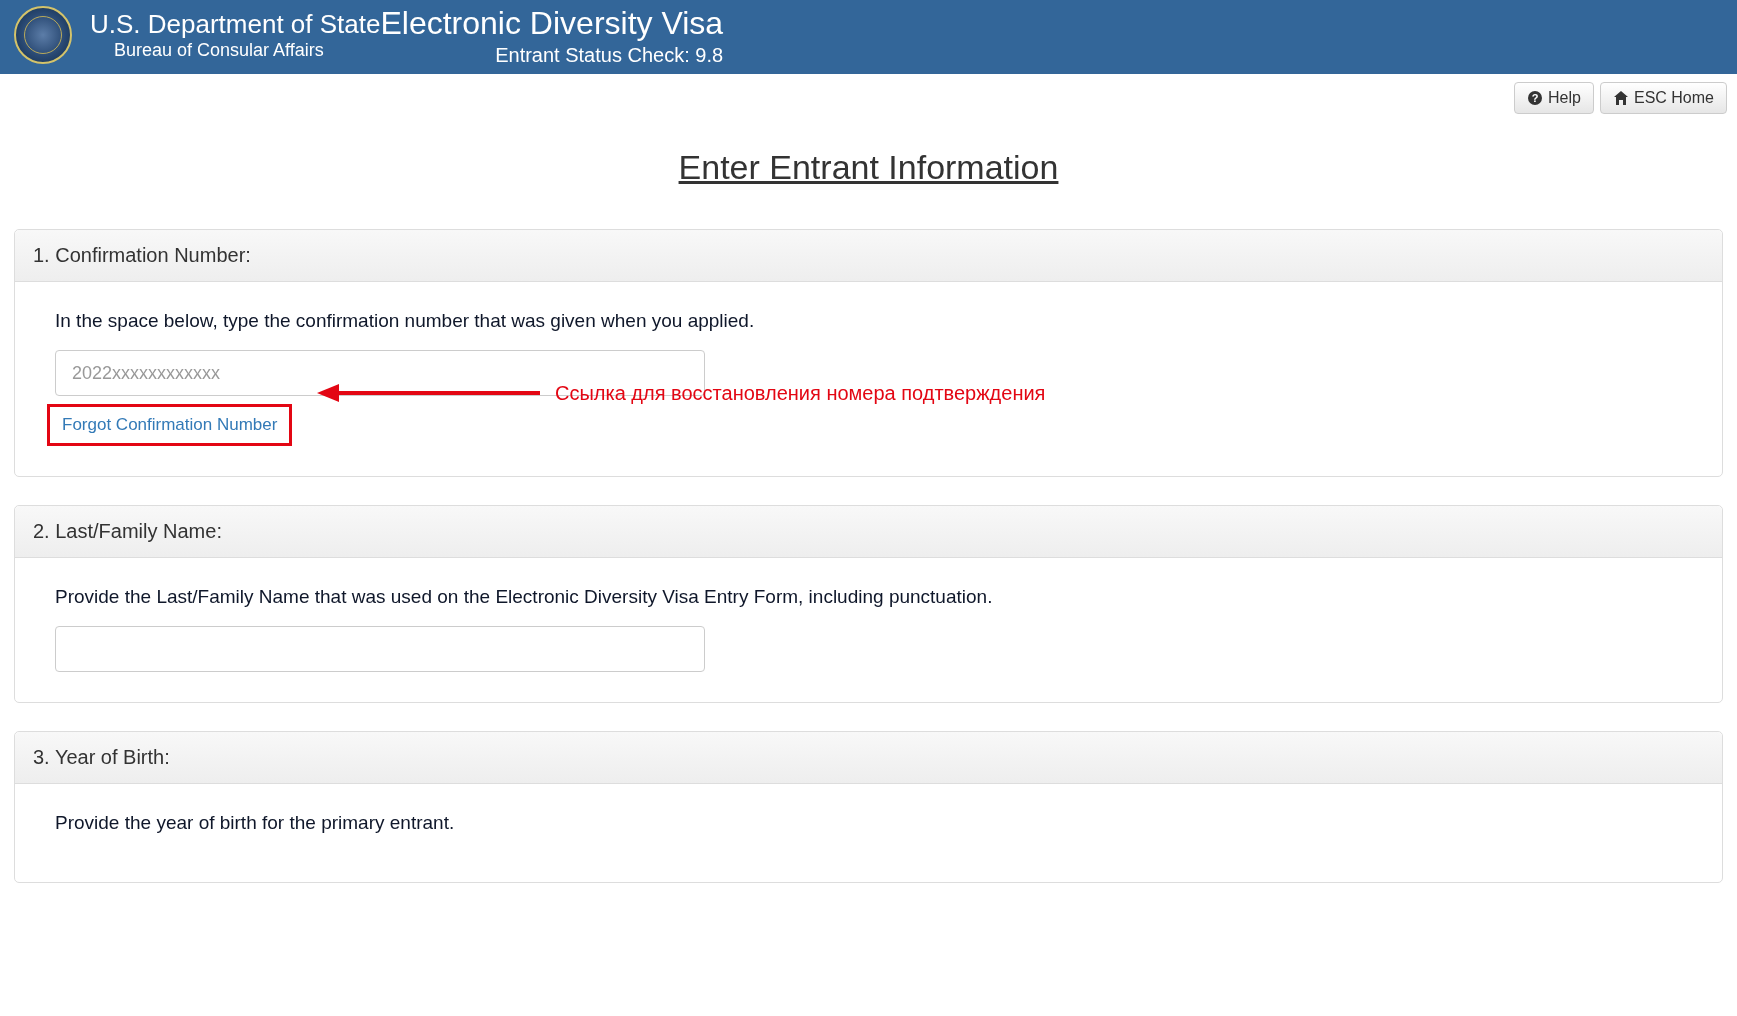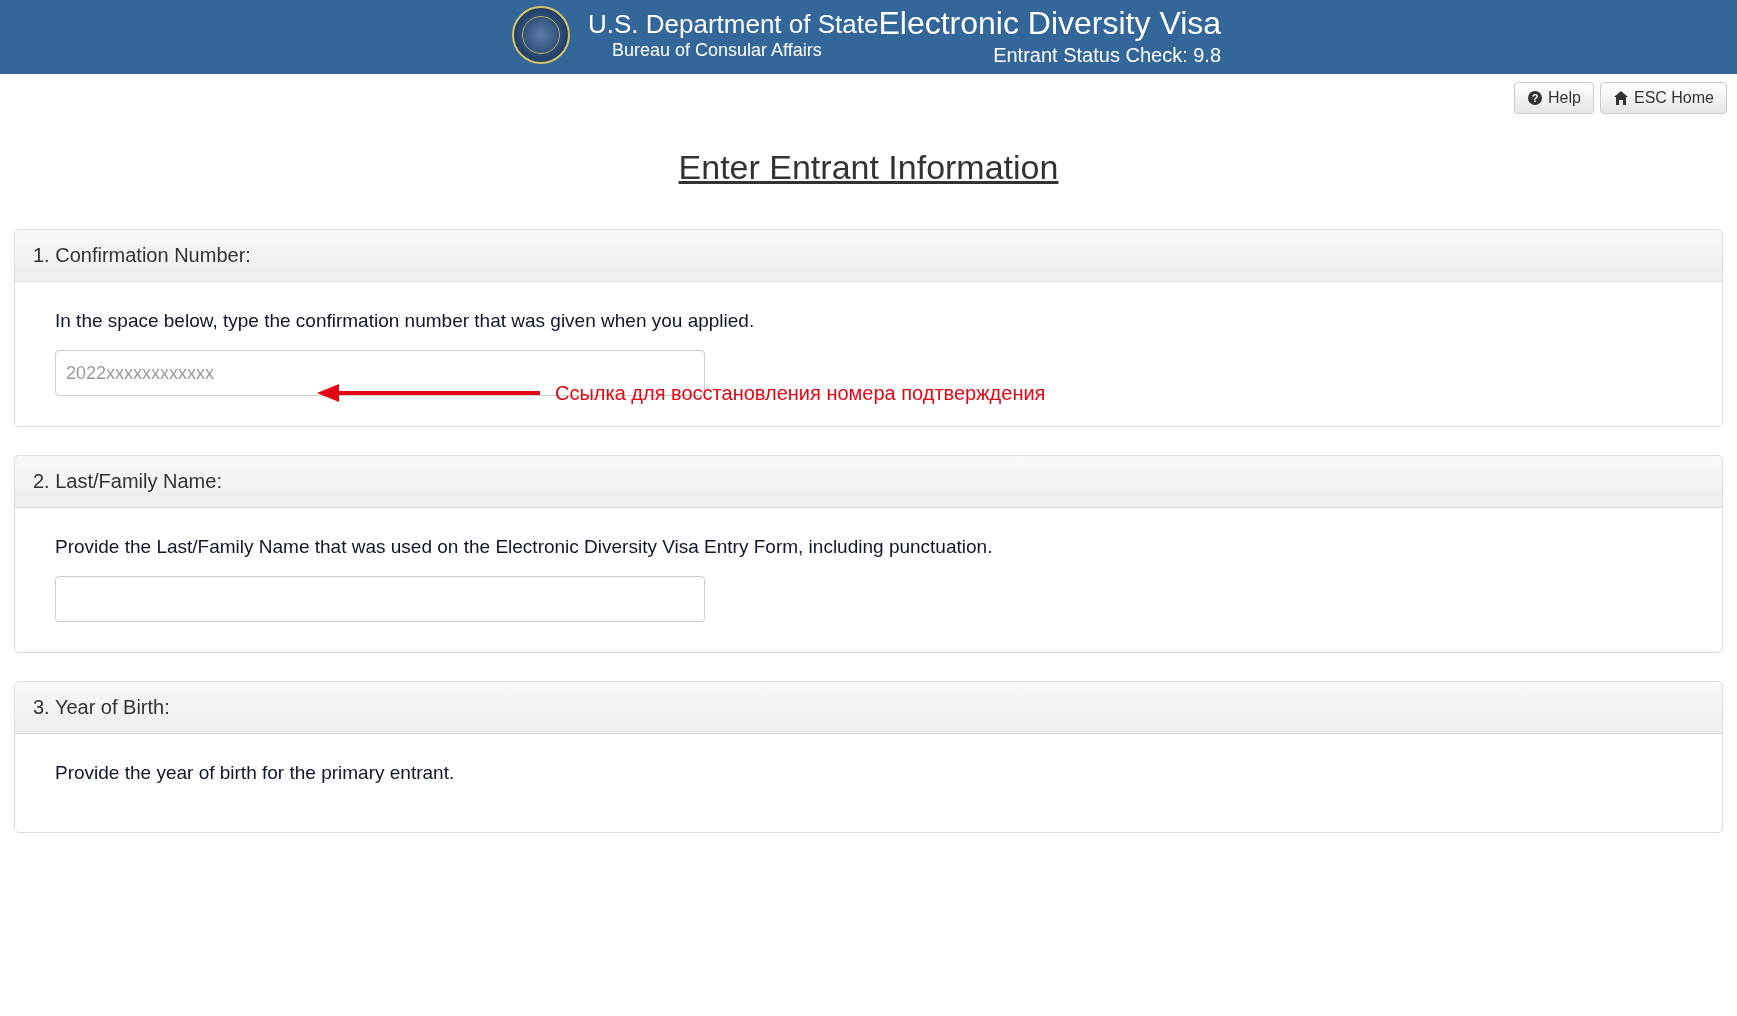--- a/index.html
+++ b/index.html
@@ -7,21 +7,21 @@
     font-family: "Helvetica Neue", Helvetica, Arial, sans-serif;
     font-size: 14px;
     color: #333;
     background: #fff;
     width: 1737px;
   }
   .topbar {
     background: #336699;
     color: #fff;
     display: flex;
-    justify-content: center;
+    justify-content: flex-start;
     align-items: center;
     padding: 6px 18px 10px 14px;
     height: 74px;
   }
   .topbar-left {
     display: flex;
     align-items: center;
     gap: 18px;
   }
   .seal {
@@ -97,21 +97,21 @@
     font-size: 19px;
     color: #0f172a;
     margin-bottom: 18px;
   }
   .text-input {
     width: 650px;
     max-width: 100%;
     height: 46px;
     border: 1px solid #ccc;
     border-radius: 4px;
-    padding: 8px 10px;
+    padding: 8px 16px;
     font-size: 18px;
     color: #555;
     background: #fff;
   }
   .text-input::placeholder { color: #999; }
   .forgot-link {
     display: inline-block;
     margin-top: 14px;
     color: #337ab7;
     font-size: 17px;
@@ -181,20 +181,25 @@
 
 <h1 class="page-title">Enter Entrant Information</h1>
 
 <div class="container">
 
   <div class="panel">
     <div class="panel-heading">1. Confirmation Number:</div>
     <div class="panel-body">
       <div class="instr">In the space below, type the confirmation number that was given when you applied.</div>
       <input type="text" class="text-input" placeholder="2022xxxxxxxxxxxx" style="">
+      <div>
+        <span class="forgot-box">
+          <a class="forgot-link" style="margin-top:0">Forgot Confirmation Number</a>
+        </span>
+      </div>
     </div>
 
     <div class="annotation-row">
       <svg class="arrow-svg" viewBox="0 0 230 30">
         <line x1="20" y1="15" x2="225" y2="15" stroke="#e30613" stroke-width="4"></line>
         <polygon points="2,15 24,6 24,24" fill="#e30613"></polygon>
       </svg>
       <span class="annotation-text">Ссылка для восстановления номера подтверждения</span>
     </div>
   </div>

